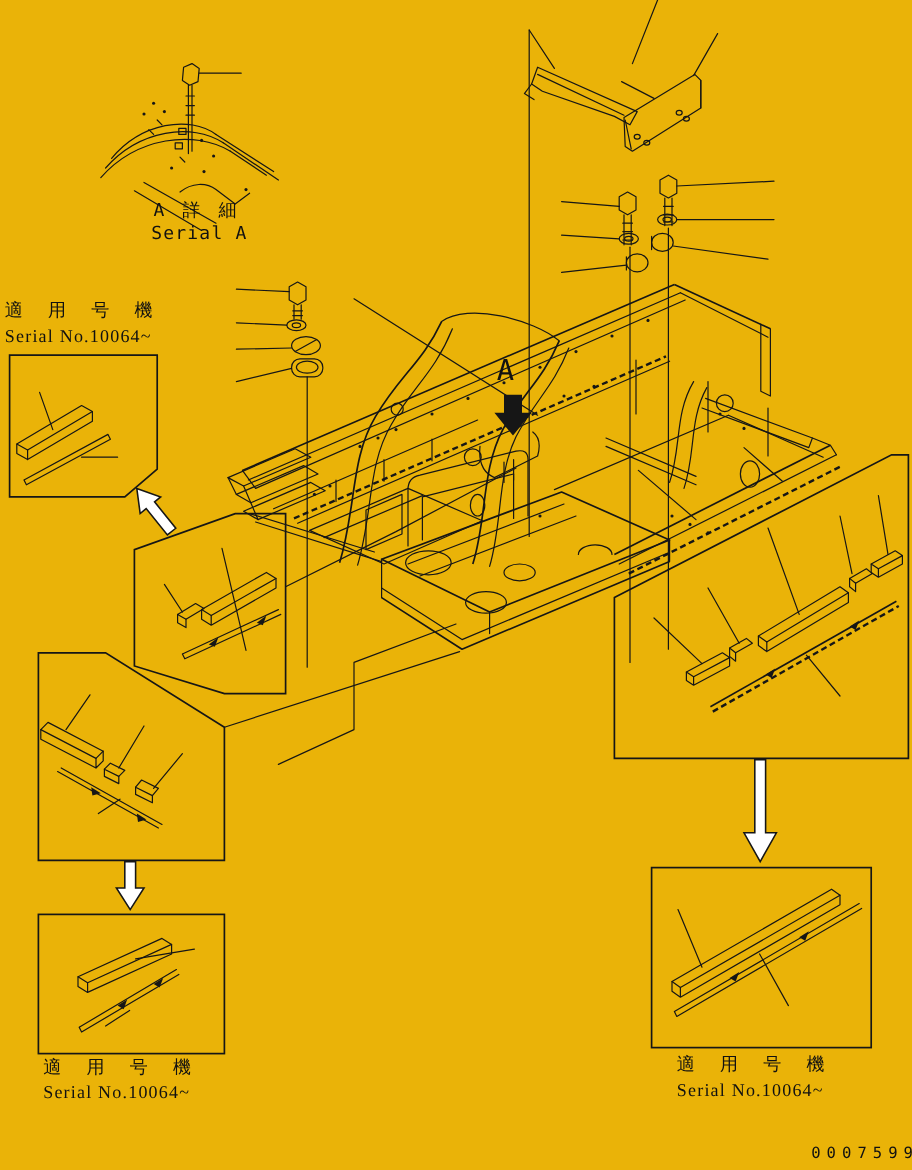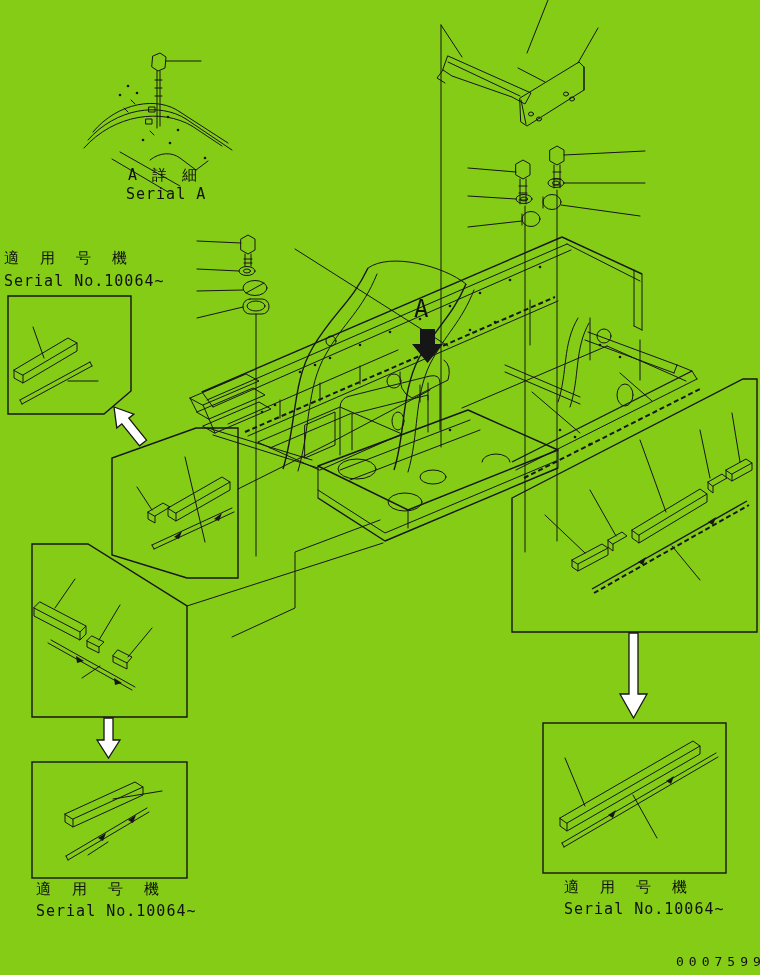--- a/index.html
+++ b/index.html
@@ -1,28 +1,28 @@
 <!DOCTYPE html>
 <html><head>
 <meta charset="utf-8">
 <style>
   html,body{margin:0;padding:0;background:#e8e8e8;}
-  .canvas{position:relative;width:760px;height:975px;background:#84cc16;margin:0 auto;overflow:hidden;
+  .canvas{position:relative;width:760px;height:975px;background:#eab308;margin:0 auto;overflow:hidden;
           font-family:"DejaVu Sans Mono","DejaVu Sans",monospace;color:#111;}
   svg{position:absolute;left:0;top:0;}
   .ln{stroke:#161616;stroke-width:1;fill:none;stroke-linecap:round;stroke-linejoin:round;}
   .ln2{stroke:#161616;stroke-width:1.4;fill:none;stroke-linejoin:round;}
   .box{stroke:#161616;stroke-width:1.4;fill:none;stroke-linejoin:miter;}
   .fillb{fill:#161616;stroke:none;}
   .fillw{fill:#ffffff;stroke:#161616;stroke-width:1.3;stroke-linejoin:miter;}
   .dot{fill:#161616;stroke:none;}
   .hatch{stroke:#161616;stroke-width:2;fill:none;stroke-dasharray:5 3;}
   .lbl{position:absolute;white-space:pre;line-height:1.1;}
   .jp{font-size:15px;letter-spacing:6px;}
-  .en{font-size:15px;letter-spacing:1px;}
+  .en{font-size:15px;letter-spacing:1px;font-family:Liberation Serif, serif;}
   .docnum{font-size:13px;letter-spacing:5px;}
   .markerA{font-size:24px;}
   .detail-lbl{font-size:15px;letter-spacing:3px;}
 </style>
 </head>
 <body>
 
 <div class="canvas">
 
 <svg width="760" height="975" viewBox="0 0 760 975">

